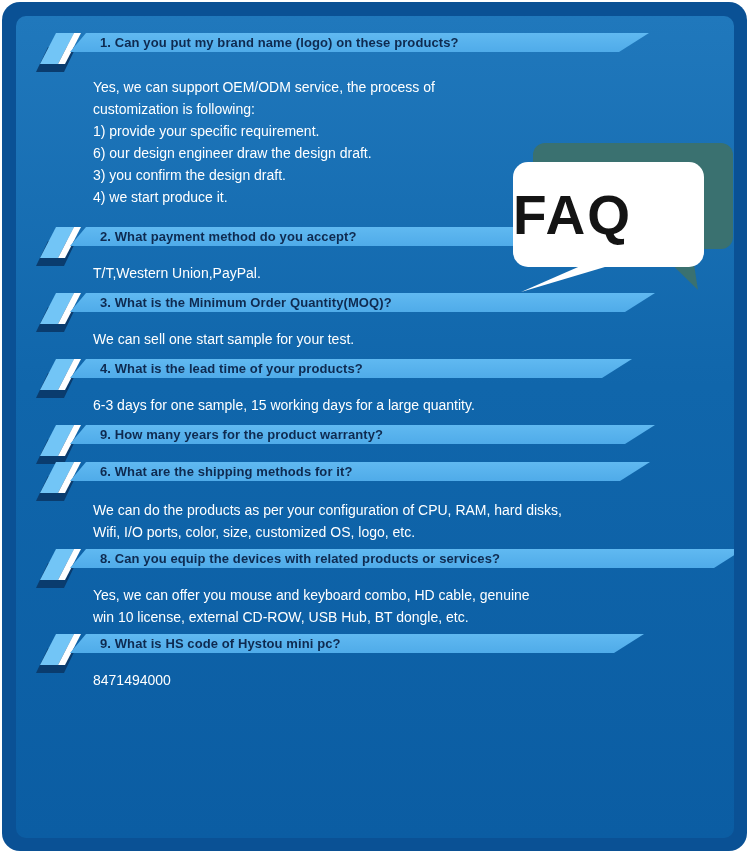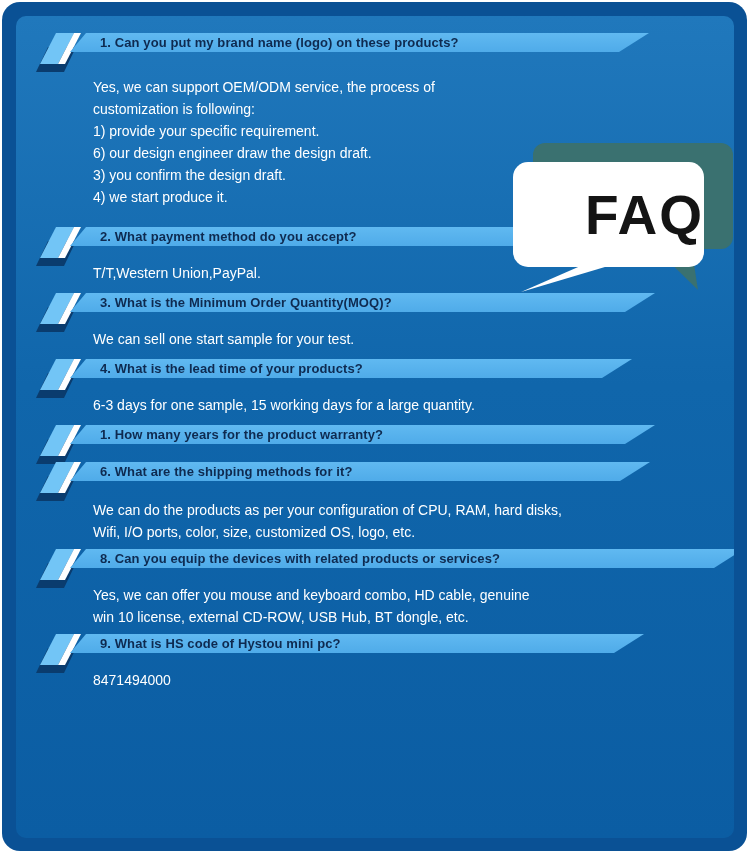--- a/index.html
+++ b/index.html
@@ -65,21 +65,21 @@
     background:#3a7170;border-radius:12px;
   }
   .bubble-back-tail{
     position:absolute;left:636px;top:229px;width:46px;height:45px;
     background:#3a7170;
     clip-path:polygon(0 0,39px 0,46px 45px);
   }
   .bubble-front{
     position:absolute;left:497px;top:146px;width:191px;height:105px;
     background:#ffffff;border-radius:15px;
-    display:flex;align-items:center;justify-content:flex-end;
+    display:flex;align-items:center;justify-content:flex-start;
   }
   .bubble-front-tail{
     position:absolute;left:505px;top:248px;width:94px;height:28px;
     background:#ffffff;
     clip-path:polygon(64px 0,94px 0,0 28px);
   }
   .faq-label{
     font-size:55px;font-weight:bold;color:#141414;letter-spacing:2px;
     font-family:"Liberation Sans", sans-serif;
   }
@@ -142,21 +142,21 @@
     <div class="answer">
             <div class="ans-line">6-3 days for one sample, 15 working days for a large quantity.</div>
           </div>
   </div>
 
   <div class="faq-item">
     <div class="banner-row">
       <div class="fold"></div>
       <div class="accent"></div>
       <div class="slash"></div>
-      <div class="banner-main" style="width: 585px;">1. How many years for the product warranty?</div>
+      <div class="banner-main" style="width: 585px;">9. How many years for the product warranty?</div>
     </div>
   </div>
 
   <div class="faq-item">
     <div class="banner-row">
       <div class="fold"></div>
       <div class="accent"></div>
       <div class="slash"></div>
       <div class="banner-main" style="width: 580px;">6. What are the shipping methods for it?</div>
     </div>

